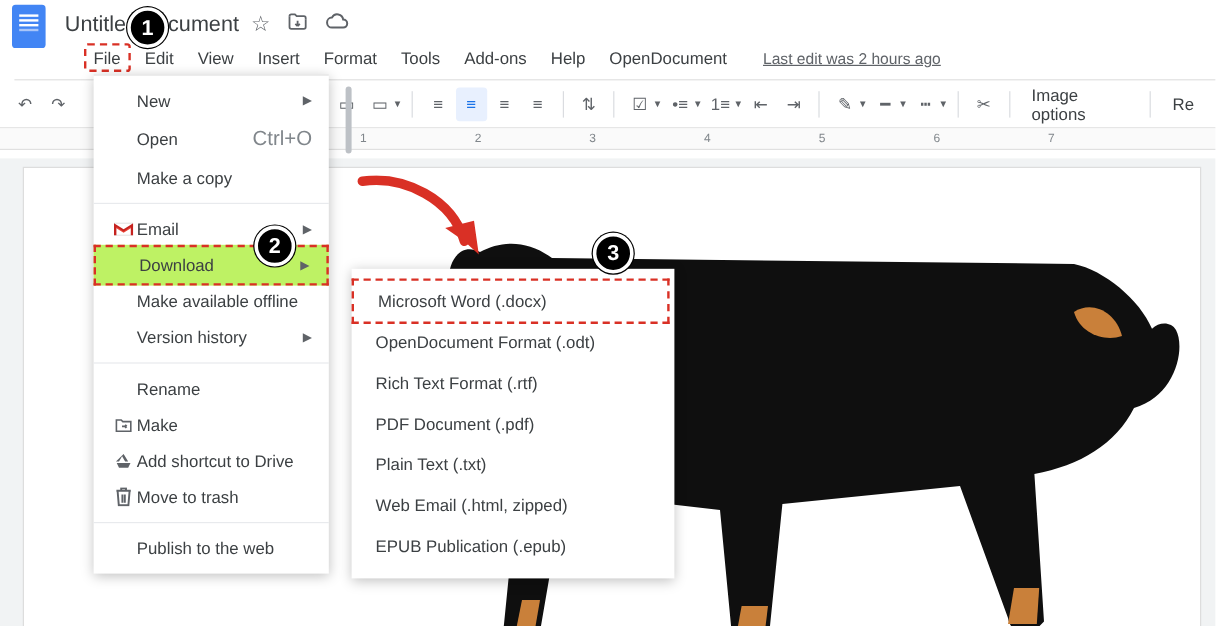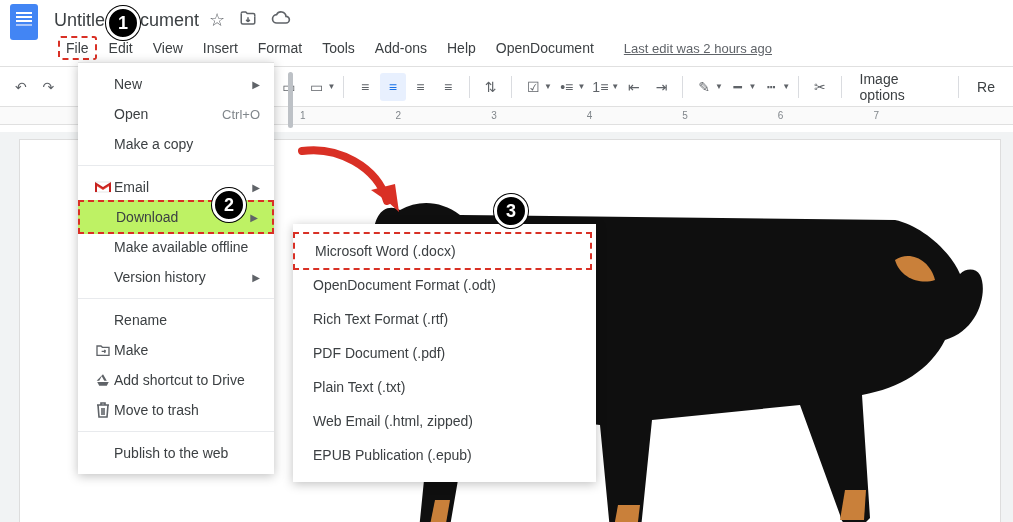--- a/index.html
+++ b/index.html
@@ -7,21 +7,21 @@
 
   
   .titlebar { display: flex; align-items: center; padding: 6px 10px 0 10px; height: 34px; }
   .docs-icon { width: 28px; height: 36px; background: #4285f4; border-radius: 3px; position: relative; margin-right: 16px; margin-top:4px;}
   .docs-icon::before { content:""; position:absolute; left:6px; top:8px; width:16px; height:2px; background:#fff; box-shadow: 0 4px 0 #fff, 0 8px 0 #fff, 0 12px 0 #a9c5f8;}
   .doc-title { font-size: 18px; color:#3c4043; margin-right: 10px; }
   .title-icons { display:flex; gap:14px; align-items:center; color:#5f6368; font-size:18px; }
   .title-icons span { cursor:pointer; }
 
   
-  .menubar { display:flex; align-items:center; padding: 2px 10px 6px 58px; gap: 4px; font-size:14px; color:#3c4043; border-bottom:1px solid #e0e0e0; position:relative;}
+  .menubar { display:flex; align-items:center; padding: 2px 10px 6px 58px; gap: 4px; font-size:14px; color:#3c4043; border-bottom:1px solid #e0e0e0; position:relative;margin-left:12px;}
   .menubar .mitem { padding:4px 8px; cursor:pointer; border-radius:3px;}
   .menubar .mitem.file { border:2px dashed #d93025; padding:2px 6px;}
   .last-edit { margin-left:18px; color:#5f6368; text-decoration:underline; font-size:13px; cursor:pointer;}
 
   
   .toolbar { display:flex; align-items:center; padding:6px 8px; gap:2px; border-bottom:1px solid #e0e0e0; color:#5f6368; font-size:14px; height:40px;}
   .tool { width:28px; height:28px; display:flex; align-items:center; justify-content:center; cursor:pointer; border-radius:3px;}
   .tool.active { background:#e8f0fe; color:#1a73e8;}
   .sep { width:1px; height:22px; background:#dadce0; margin:0 6px;}
   .dropdown-caret { font-size:8px; margin-left:-4px; color:#5f6368;}
@@ -34,27 +34,27 @@
   
   .canvas { position:absolute; left:0; right:0; top:132px; bottom:0; background:#f1f3f4; overflow:hidden;}
   .page { position:absolute; left:20px; top:8px; width:980px; height:600px; background:#fff; box-shadow:0 0 0 1px #ddd;}
   .dog { position:absolute; left:320px; top:30px; }
 
   
   .file-menu { position:absolute; left:78px; top:62px; width:196px; background:#fff; box-shadow:0 2px 10px rgba(0,0,0,.25); border-top:1px solid #e0e0e0; padding:6px 0; z-index:30;}
   .file-menu .row { display:flex; align-items:center; padding:7px 14px; font-size:14px; color:#3c4043; cursor:pointer; position:relative;}
   .file-menu .row .ic { width:22px; display:inline-flex; justify-content:center; color:#5f6368; font-size:14px;}
   .file-menu .row .label { flex:1;}
-  .file-menu .row .kb { color:#80868b; font-size:13px;}
+  .file-menu .row .kb { color:#80868b; font-size:17px;}
   .file-menu .row .sub { font-size:10px; color:#5f6368;}
   .file-menu hr { border:none; border-top:1px solid #e8eaed; margin:6px 0;}
   .file-menu .row.highlight { border:2px dashed #d93025; background:#bef264; margin:-2px 0;}
 
   
-  .download-menu { position:absolute; left:293px; top:224px; width:303px; background:#fff; box-shadow:0 2px 10px rgba(0,0,0,.25); padding:10px 0; z-index:31;}
+  .download-menu { position:absolute; left:293px; top:224px; width:269px; background:#fff; box-shadow:0 2px 10px rgba(0,0,0,.25); padding:10px 0; z-index:31;}
   .download-menu .drow { padding:9px 20px; font-size:14px; color:#3c4043; cursor:pointer;}
   .download-menu .drow.highlight { border:2px dashed #d93025; margin:-2px 4px -2px 0px;}
 
   
   .badge { position:absolute; width:34px; height:34px; border-radius:50%; background:#000; color:#fff; font-weight:bold; font-size:18px; display:flex; align-items:center; justify-content:center; z-index:50; border:3px solid #fff; box-shadow:0 0 0 1px #000;}
   .b1 { left:106px; top:6px;}
   .b2 { left:212px; top:188px;}
   .b3 { left:494px; top:194px;}
 
   

